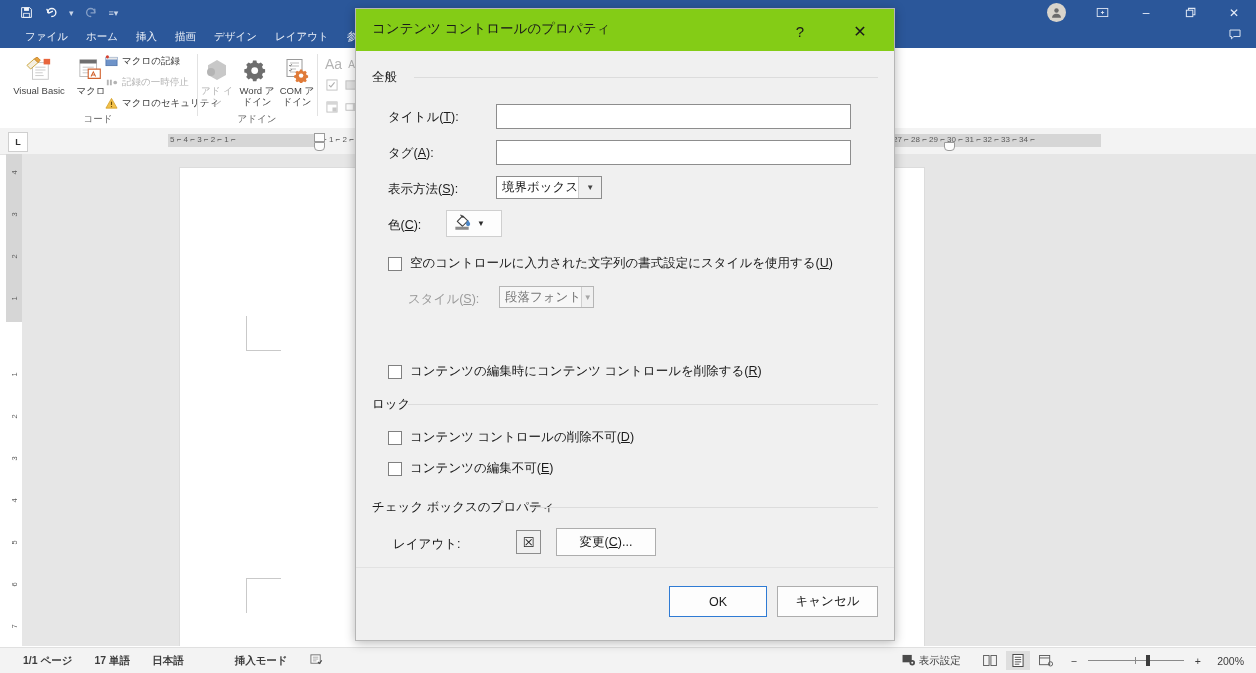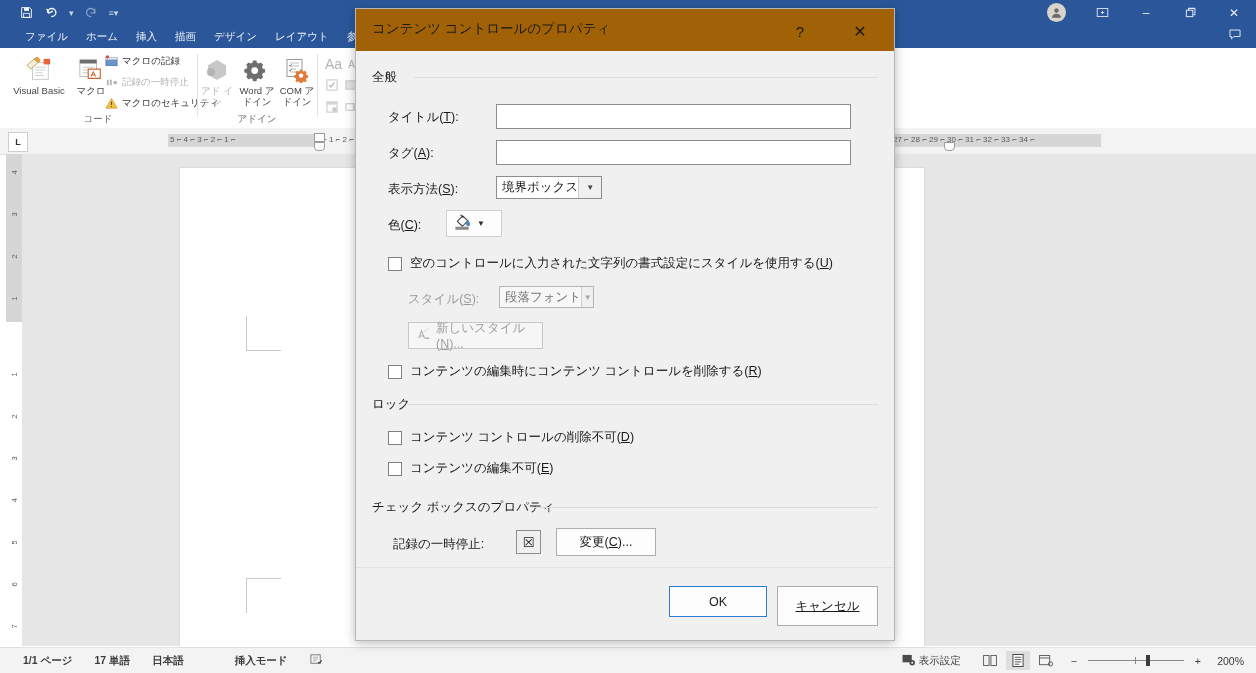--- a/index.html
+++ b/index.html
@@ -84,21 +84,21 @@
   .view-btn.active{background:#dedede;}
   .zoom-slider{display:flex;align-items:center;gap:0;margin:0 4px;}
   .zs-track{width:96px;height:1px;background:#8a8a8a;position:relative;}
   .zs-mid{position:absolute;left:47px;top:-3px;width:1px;height:7px;background:#8a8a8a;}
   .zs-thumb{position:absolute;left:58px;top:-5px;width:4px;height:11px;background:#3c3c3c;}
   .zoom-pct{width:36px;text-align:right;}
 
   
   .dialog{position:absolute;left:355px;top:8px;width:540px;height:633px;background:#f0f0f0;
           border:1px solid #b6b6b6;box-shadow:0 2px 10px rgba(0,0,0,.28);box-sizing:border-box;}
-  .dlg-title{position:absolute;left:0;top:0;width:100%;height:42px;background:#a16207;box-sizing:border-box;}
+  .dlg-title{position:absolute;left:0;top:0;width:100%;height:42px;background:#84cc16;box-sizing:border-box;}
   .dlg-title .t{position:absolute;left:16px;top:11px;font-size:13.5px;color:#1a1a1a;}
   .dlg-help{position:absolute;right:77px;top:9px;width:34px;height:26px;display:flex;align-items:center;justify-content:center;
             font-size:15px;color:#1a1a1a;}
   .dlg-close{position:absolute;right:14px;top:9px;width:40px;height:26px;display:flex;align-items:center;justify-content:center;
              font-size:16px;color:#1a1a1a;}
   .dlg-body{position:absolute;left:0;top:42px;width:100%;height:553px;}
   .grp-title{position:absolute;font-size:12.5px;color:#1a1a1a;background:#f0f0f0;padding-right:7px;}
   .grp-rule{position:absolute;height:1px;background:#dcdcdc;}
 
   .fld-label{position:absolute;font-size:12.5px;color:#1a1a1a;white-space:nowrap;}
@@ -487,30 +487,20 @@
       <span class="cbox"></span>
       <span class="cbl">空のコントロールに入力された文字列の書式設定にスタイルを使用する(<span class="ul">U</span>)</span>
     </div>
 
     <span class="fld-label dis" style="left:52px;top:240px;">スタイル(<span class="ul">S</span>):</span>
     <div class="combo dis" style="left:143px;top:235px;width:95px;height:22px;">
       <span class="val">段落フォント</span>
       <span class="arw">▼</span>
     </div>
 
-    <div class="btn dis iconbtn" style="left:52px;top:271px;width:135px;height:27px;">
-      <span>
-        <svg width="15" height="15" viewBox="0 0 16 16">
-            <path d="M3 12 L6 4 L9 12 M4 9.6h4" stroke="#b0b0b0" stroke-width="1.2" fill="none"></path>
-            <path d="M9.5 12h4.5" stroke="#b0b0b0" stroke-width="1.6"></path>
-            <path d="M10.5 2.5l1 1M12.5 1.5l1 1M8.8 4.2l1 1" stroke="#b0b0b0" stroke-width="0.9"></path>
-          </svg>
-      </span>
-      <span>新しいスタイル(<span class="ul">N</span>)...</span>
-    </div>
 
     <div class="cb-row" style="left:32px;top:312px;">
       <span class="cbox"></span>
       <span class="cbl">コンテンツの編集時にコンテンツ コントロールを削除する(<span class="ul">R</span>)</span>
     </div>
 
     <span class="grp-title" style="left:16px;top:345px;">ロック</span>
     <span class="grp-rule" style="left:52px;top:353px;width:470px;"></span>
 
     <div class="cb-row" style="left:32px;top:378px;">
@@ -518,30 +508,30 @@
       <span class="cbl">コンテンツ コントロールの削除不可(<span class="ul">D</span>)</span>
     </div>
     <div class="cb-row" style="left:32px;top:409px;">
       <span class="cbox"></span>
       <span class="cbl">コンテンツの編集不可(<span class="ul">E</span>)</span>
     </div>
 
     <span class="grp-title" style="left:16px;top:448px;">チェック ボックスのプロパティ</span>
     <span class="grp-rule" style="left:176px;top:456px;width:346px;"></span>
 
-    <span class="fld-label" style="left:37px;top:485px;">記録の一時停止:</span>
+    <span class="fld-label" style="left:37px;top:485px;">レイアウト:</span>
     <div class="symbox" style="left:160px;top:479px;width:25px;height:24px;">☒</div>
     <div class="btn" style="left:200px;top:477px;width:100px;height:28px;">
       <span>変更(<span class="ul">C</span>)...</span>
     </div>
 
     <span class="fld-label" style="left:37px;top:527px;">未選択時の記号:</span>
     <div class="symbox" style="left:160px;top:521px;width:25px;height:24px;">□</div>
     <div class="btn" style="left:200px;top:519px;width:100px;height:28px;">
       <span>変更(<span class="ul">N</span>)...</span>
     </div>
   </div>
 
   <div class="dlg-footer">
     <div class="btn primary" style="left:auto;right:127px;top:18px;width:98px;height:31px;">OK</div>
-    <div class="btn" style="left:auto;right:16px;top:18px;width:101px;height:40px;text-decoration:underline;">キャンセル</div>
+    <div class="btn" style="left:auto;right:16px;top:18px;width:101px;height:31px;">キャンセル</div>
   </div>
 </div>
 
 </body></html>

